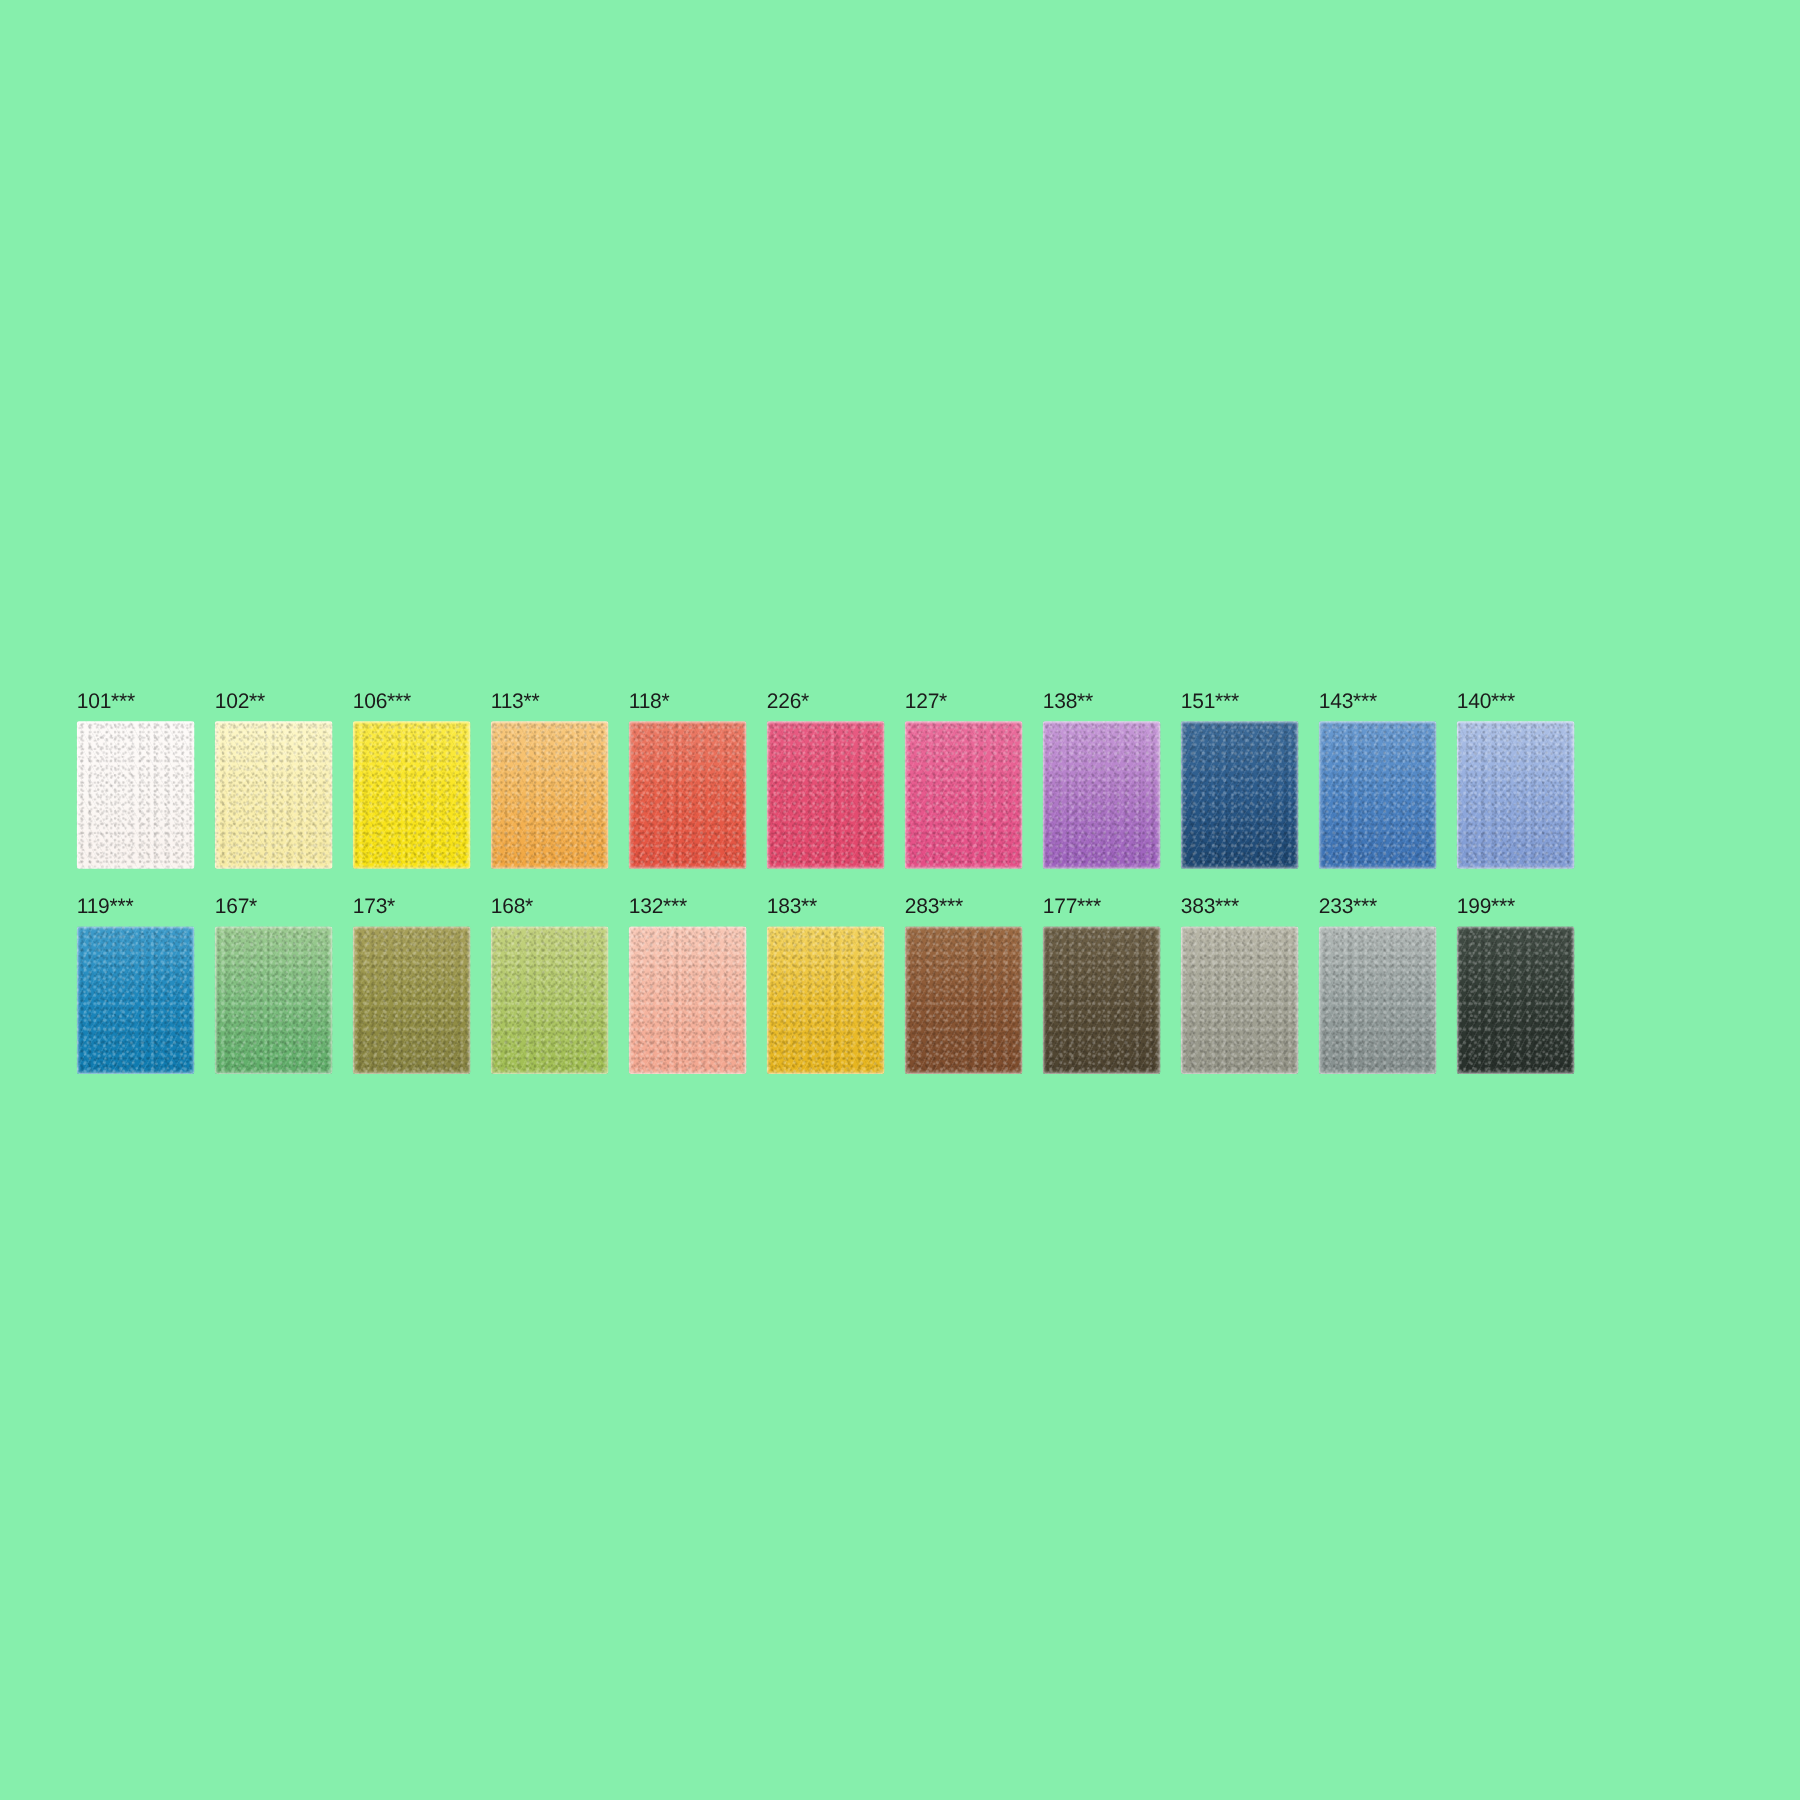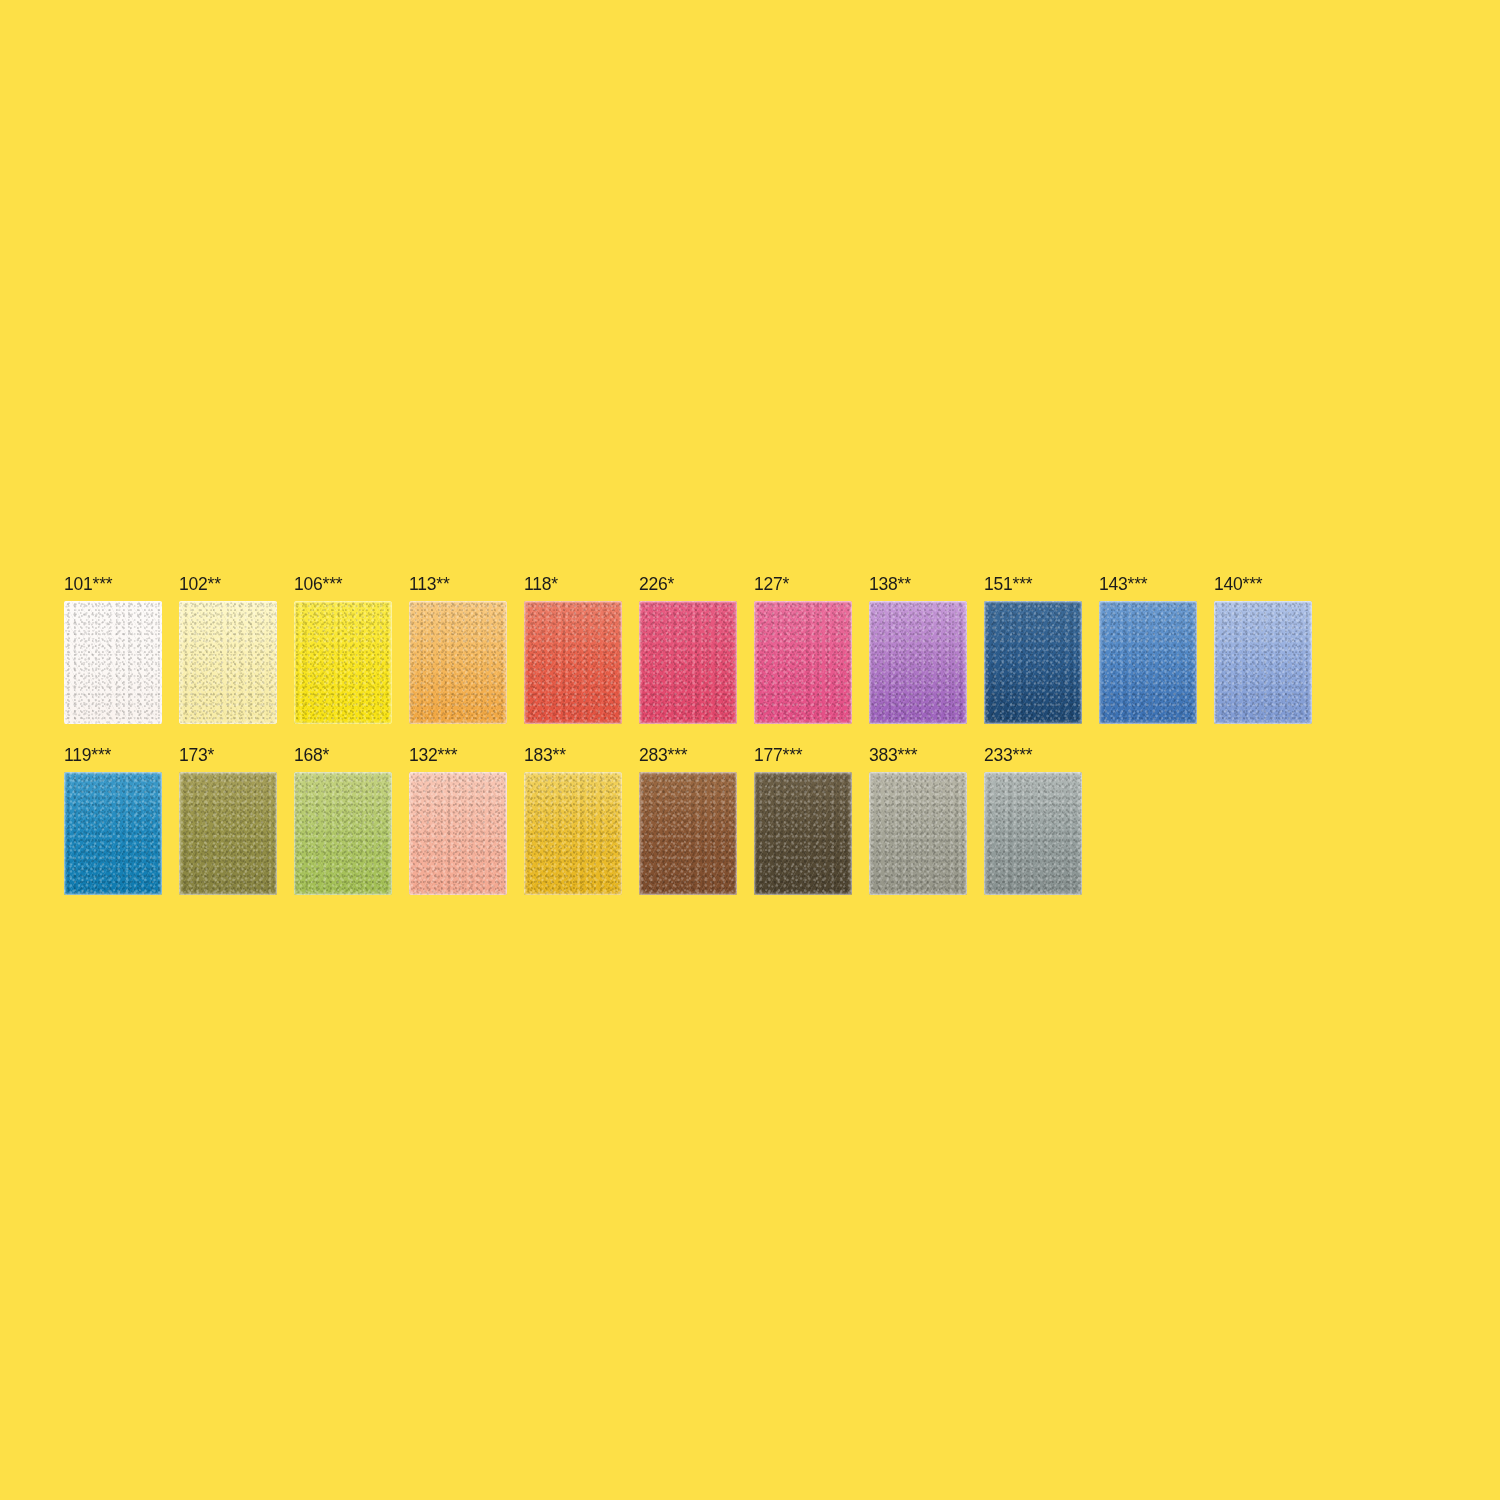--- a/index.html
+++ b/index.html
@@ -12,21 +12,21 @@
     height: 1500px;
     background: #ffffff;
     font-family: "Liberation Sans", sans-serif;
     overflow: hidden;
   }
 
   .sheet {
     position: relative;
     width: 1500px;
     height: 1500px;
-    background: #fde047;
+    background: #86efac;
   }
 
   .swatch-grid {
     position: absolute;
     left: 64px;
     top: 575px;
     width: 1380px;
   }
 
   .swatch-row {
@@ -270,20 +270,31 @@
           <div class="swatch-chip">
             <div class="chip-base" style="background: linear-gradient(rgb(62, 156, 203) 0%, rgb(30, 136, 189) 48%, rgb(14, 122, 175) 100%);"></div>
             <div class="chip-hatch"></div>
             <div class="chip-hatch2"></div>
             <div class="chip-grain" style="background-position: 0px 5px, 2px 4px, 4px 7px, 0px 5px, 1px 6px, 3px 4px;"></div>
             <div class="chip-speckle" style="background-position: 1px 3px, 2px 7px, 0px 5px, 3px 6px;"></div>
             <div class="chip-edge"></div>
           </div>
         </div>
         <div class="swatch-cell">
+          <div class="swatch-label">167*</div>
+          <div class="swatch-chip">
+            <div class="chip-base" style="background: linear-gradient(rgb(157, 203, 145) 0%, rgb(126, 190, 127) 48%, rgb(94, 173, 104) 100%);"></div>
+            <div class="chip-hatch"></div>
+            <div class="chip-hatch2"></div>
+            <div class="chip-grain" style="background-position: 6px 5px, 12px 4px, 8px 7px, 12px 5px, 9px 6px, 17px 4px;"></div>
+            <div class="chip-speckle" style="background-position: 9px 3px, 14px 7px, 6px 5px, 13px 6px;"></div>
+            <div class="chip-edge"></div>
+          </div>
+        </div>
+        <div class="swatch-cell">
           <div class="swatch-label">173*</div>
           <div class="swatch-chip">
             <div class="chip-base" style="background: linear-gradient(rgb(167, 160, 90) 0%, rgb(151, 147, 72) 48%, rgb(133, 129, 64) 100%);"></div>
             <div class="chip-hatch"></div>
             <div class="chip-hatch2"></div>
             <div class="chip-grain" style="background-position: 9px 5px, 17px 4px, 10px 7px, 18px 5px, 13px 6px, 24px 4px;"></div>
             <div class="chip-speckle" style="background-position: 13px 3px, 20px 7px, 9px 5px, 18px 6px;"></div>
             <div class="chip-edge"></div>
           </div>
         </div>
@@ -357,16 +368,27 @@
           <div class="swatch-label">233***</div>
           <div class="swatch-chip">
             <div class="chip-base" style="background: linear-gradient(rgb(177, 184, 182) 0%, rgb(153, 163, 162) 48%, rgb(132, 142, 141) 100%);"></div>
             <div class="chip-hatch"></div>
             <div class="chip-hatch2"></div>
             <div class="chip-grain" style="background-position: 30px 5px, 52px 4px, 24px 7px, 60px 5px, 41px 6px, 73px 4px;"></div>
             <div class="chip-speckle" style="background-position: 41px 3px, 62px 7px, 30px 5px, 53px 6px;"></div>
             <div class="chip-edge"></div>
           </div>
         </div>
+        <div class="swatch-cell">
+          <div class="swatch-label">199***</div>
+          <div class="swatch-chip">
+            <div class="chip-base" style="background: linear-gradient(rgb(67, 78, 70) 0%, rgb(50, 60, 53) 48%, rgb(39, 47, 42) 100%);"></div>
+            <div class="chip-hatch"></div>
+            <div class="chip-hatch2"></div>
+            <div class="chip-grain" style="background-position: 33px 5px, 57px 4px, 26px 7px, 66px 5px, 45px 6px, 80px 4px;"></div>
+            <div class="chip-speckle" style="background-position: 45px 3px, 68px 7px, 33px 5px, 58px 6px;"></div>
+            <div class="chip-edge"></div>
+          </div>
+        </div>
       </div>
 
   </div>
 </div>
 
 </body></html>

